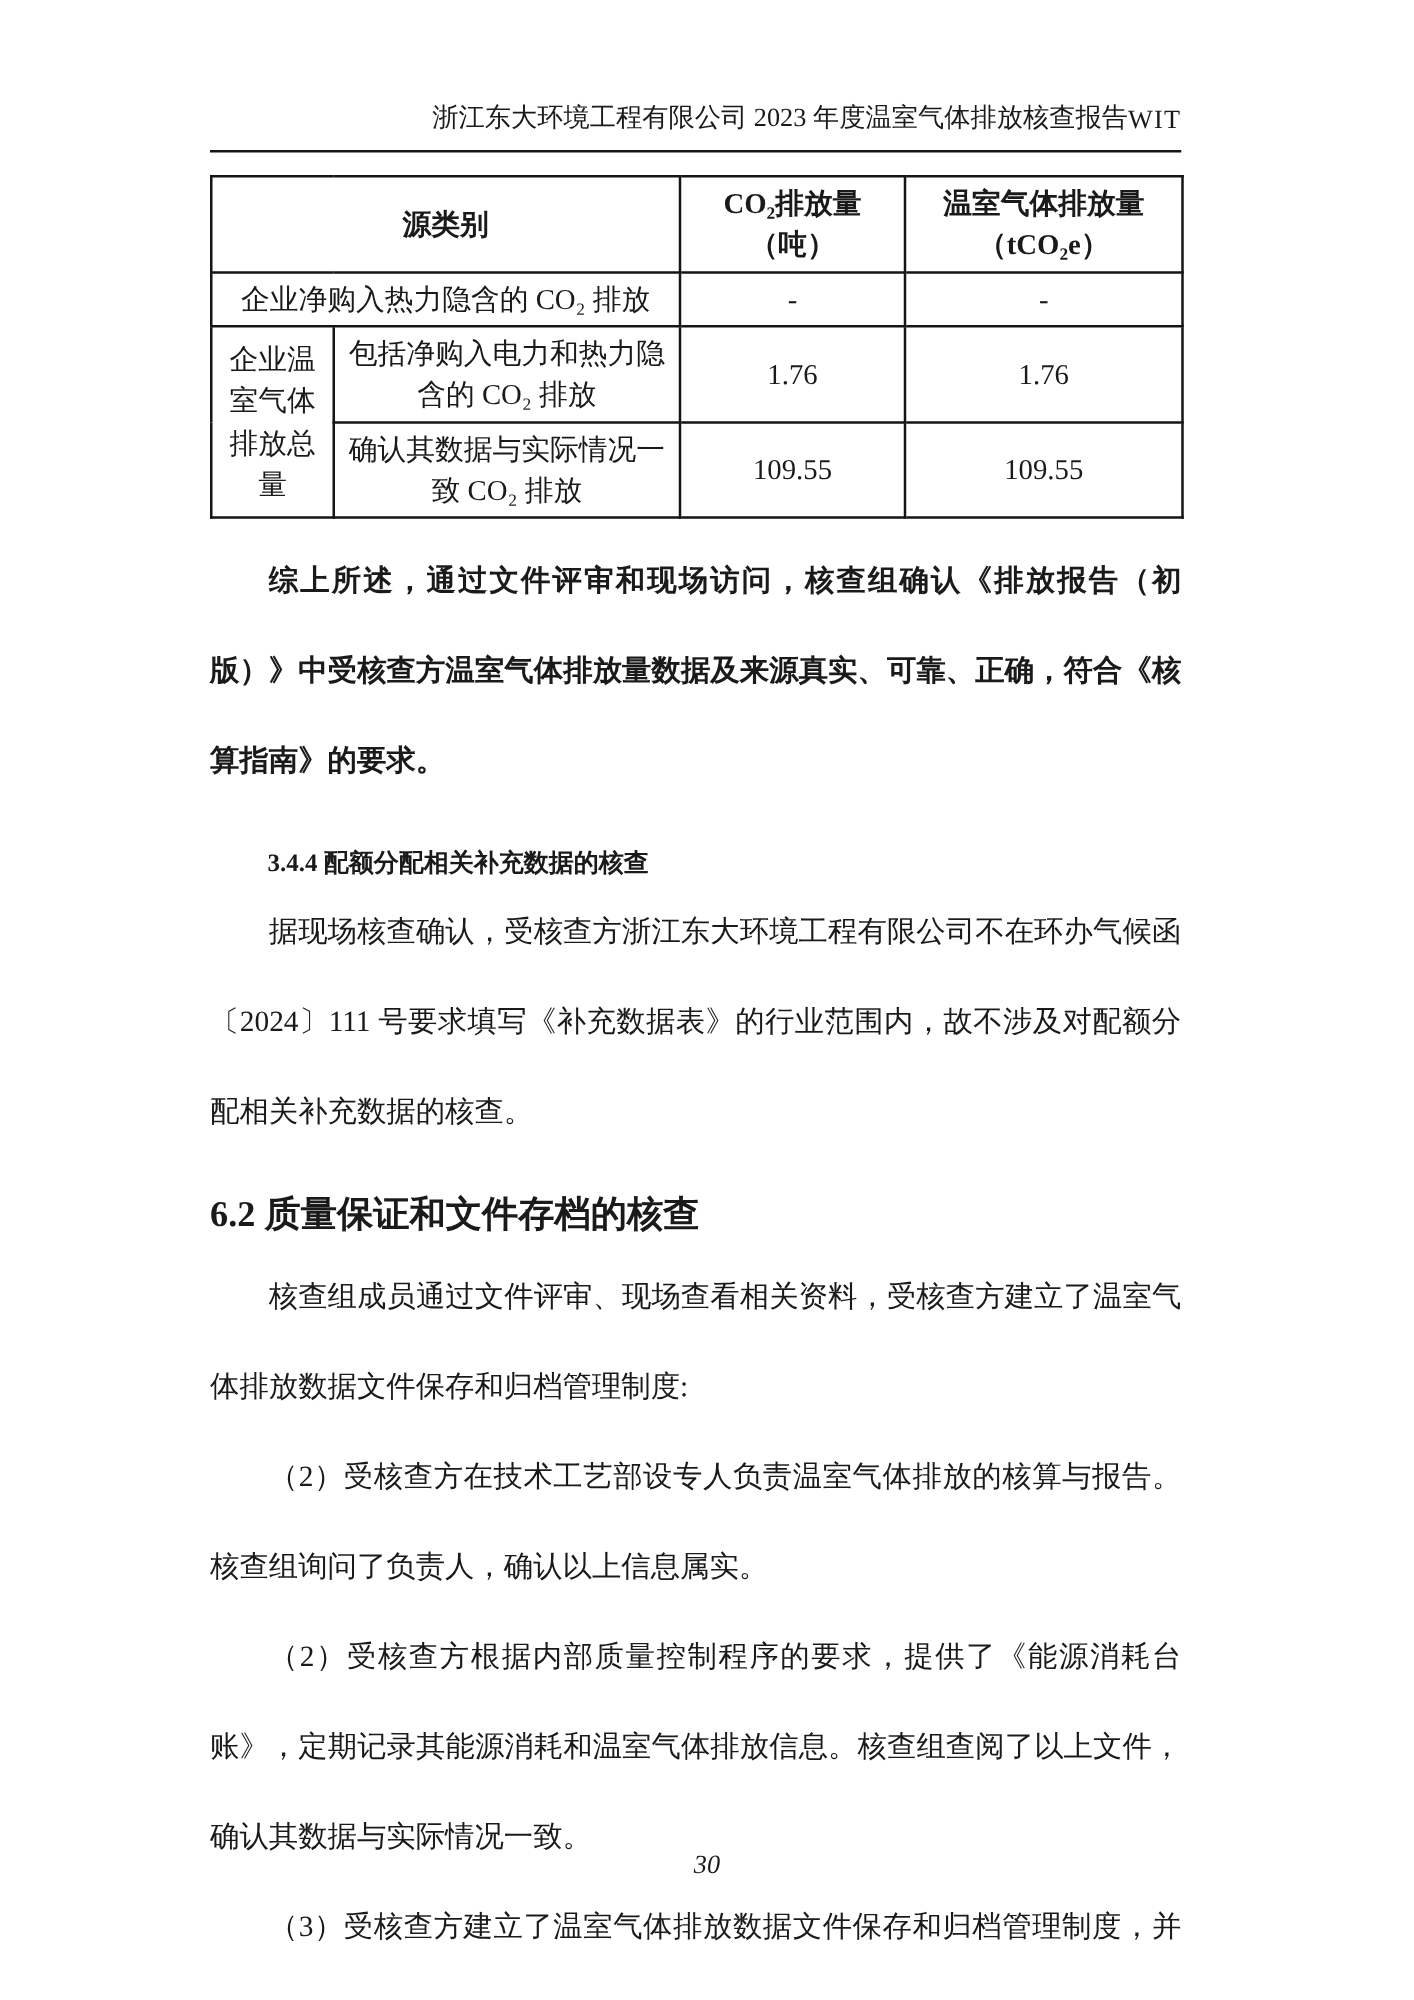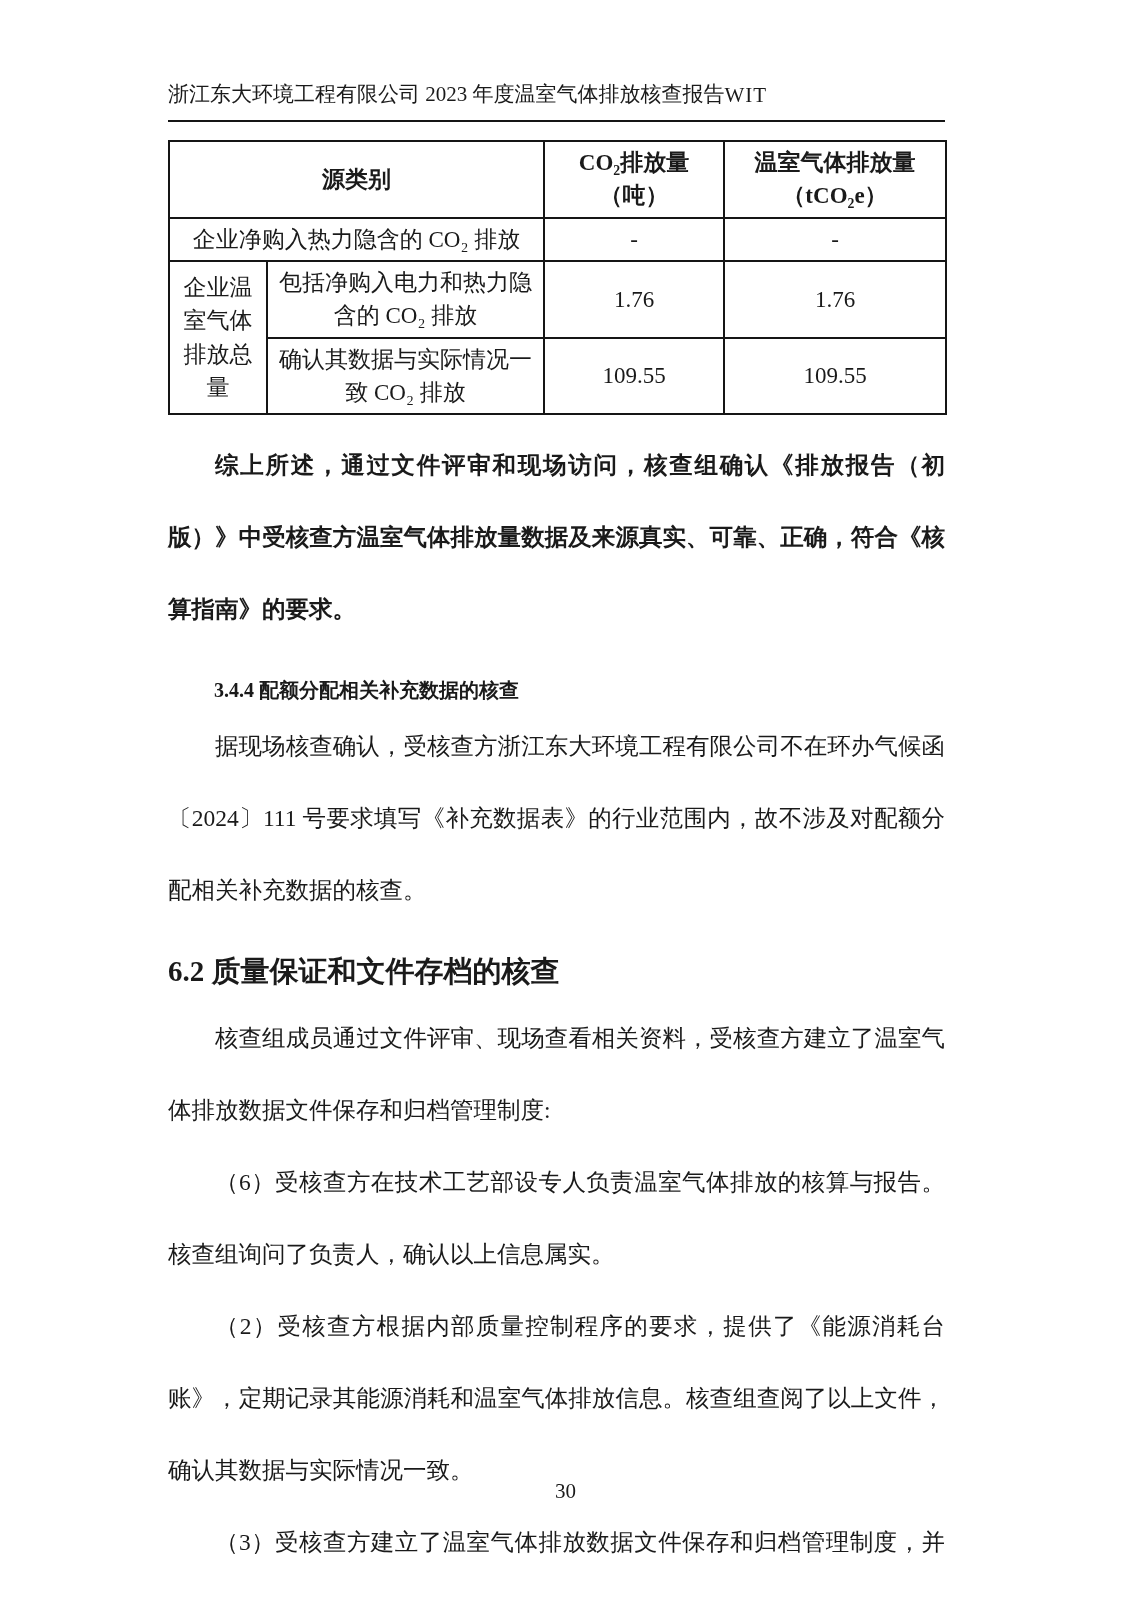--- a/index.html
+++ b/index.html
@@ -12,21 +12,21 @@
     overflow: hidden;
   }
   .page {
     width: 1131px; height: 1600px;
     background: #ffffff;
     padding: 80px 186px 0 168px;
   }
   
   .doc-header {
     display: flex;
-    justify-content: flex-start;
+    justify-content: flex-end;
     align-items: flex-end;
     font-size: 21px;
     padding-bottom: 12px;
     border-bottom: 2.5px solid #151515;
   }
   .doc-header .right { letter-spacing: 1px; }
   
   table.emission-table {
     border-collapse: collapse;
     margin-top: 18px;
@@ -74,20 +74,21 @@
     margin-bottom: 10px;
   }
   .h2.indented { padding-left: 48px; margin-top: 36px; }
   
   .page-number {
     position: absolute;
     bottom: 96px;
     left: 0; right: 0;
     text-align: center;
     font-size: 21px;
+    font-style: italic;
   }
 </style>
 </head>
 <body>
 
 <div class="page">
 
   <div class="doc-header">
     <span class="left">浙江东大环境工程有限公司 2023 年度温室气体排放核查报告</span>
     <span class="right">WIT</span>
@@ -130,21 +131,21 @@
   <p class="body-para bold summary">综上所述，通过文件评审和现场访问，核查组确认《排放报告（初版）》中受核查方温室气体排放量数据及来源真实、可靠、正确，符合《核算指南》的要求。</p>
 
   <div class="h3">3.4.4 配额分配相关补充数据的核查</div>
 
   <p class="body-para">据现场核查确认，受核查方浙江东大环境工程有限公司不在环办气候函〔2024〕111 号要求填写《补充数据表》的行业范围内，故不涉及对配额分配相关补充数据的核查。</p>
 
   <div class="h2">6.2 质量保证和文件存档的核查</div>
 
   <p class="body-para">核查组成员通过文件评审、现场查看相关资料，受核查方建立了温室气体排放数据文件保存和归档管理制度:</p>
 
-  <p class="body-para">（6）受核查方在技术工艺部设专人负责温室气体排放的核算与报告。核查组询问了负责人，确认以上信息属实。</p>
+  <p class="body-para">（2）受核查方在技术工艺部设专人负责温室气体排放的核算与报告。核查组询问了负责人，确认以上信息属实。</p>
 
   <p class="body-para">（2）受核查方根据内部质量控制程序的要求，提供了《能源消耗台账》，定期记录其能源消耗和温室气体排放信息。核查组查阅了以上文件，确认其数据与实际情况一致。</p>
 
   <p class="body-para">（3）受核查方建立了温室气体排放数据文件保存和归档管理制度，并根据其要求将所有文件保存归档。核查组现场查阅了企业历年温室气体排放的归档文件，确认相关部门按照程序要求执行。</p>
 
 
   <div class="page-number">30</div>
 
 </div>
 

